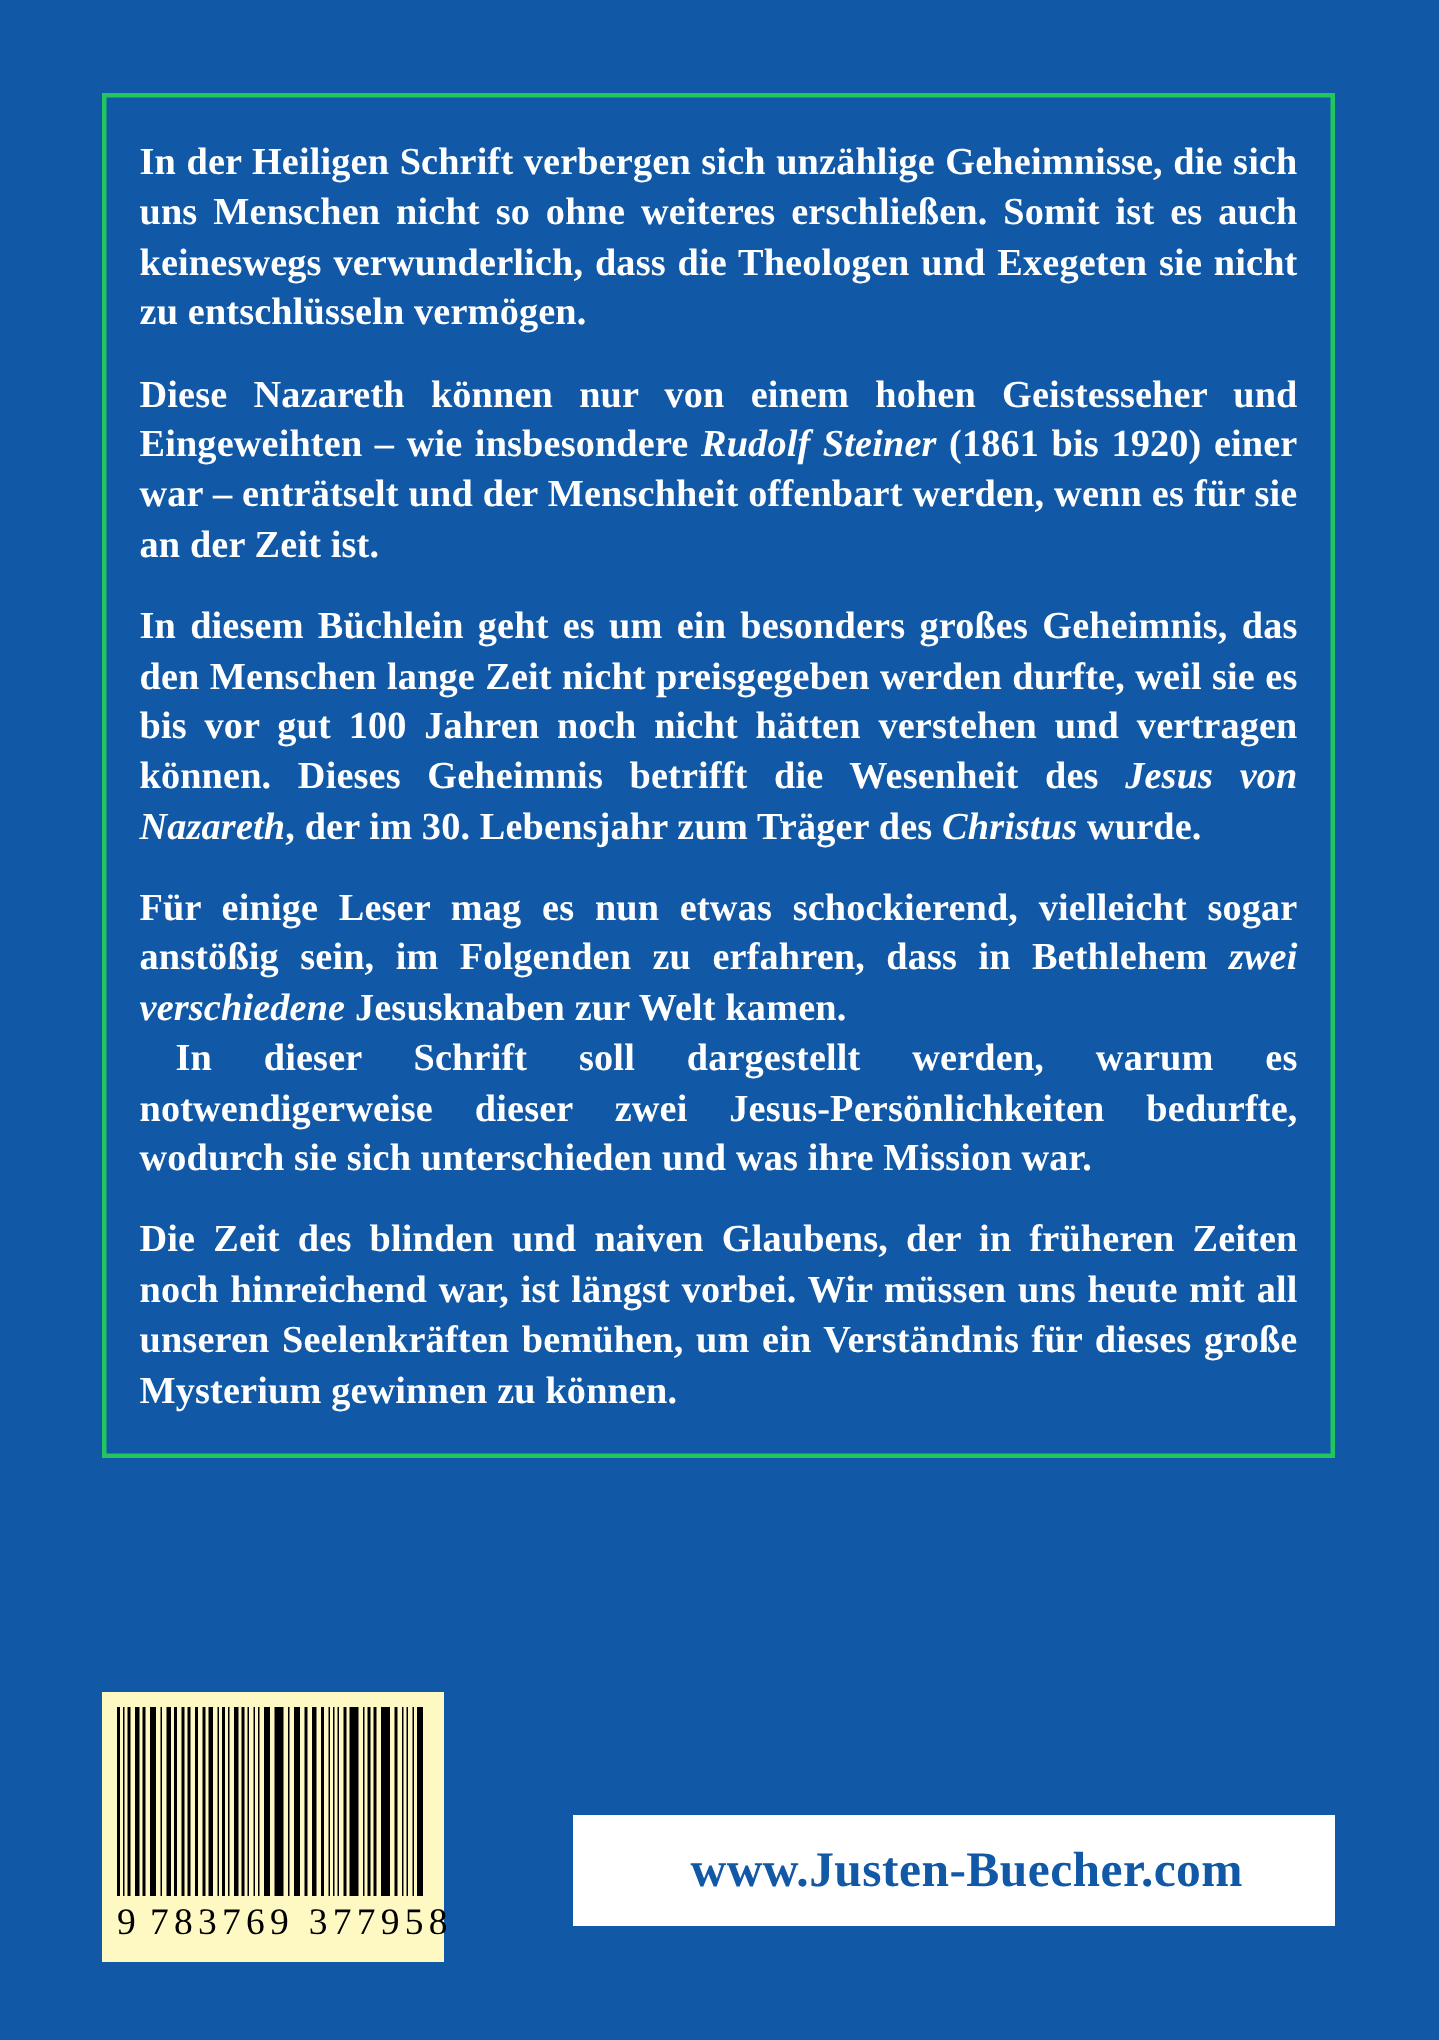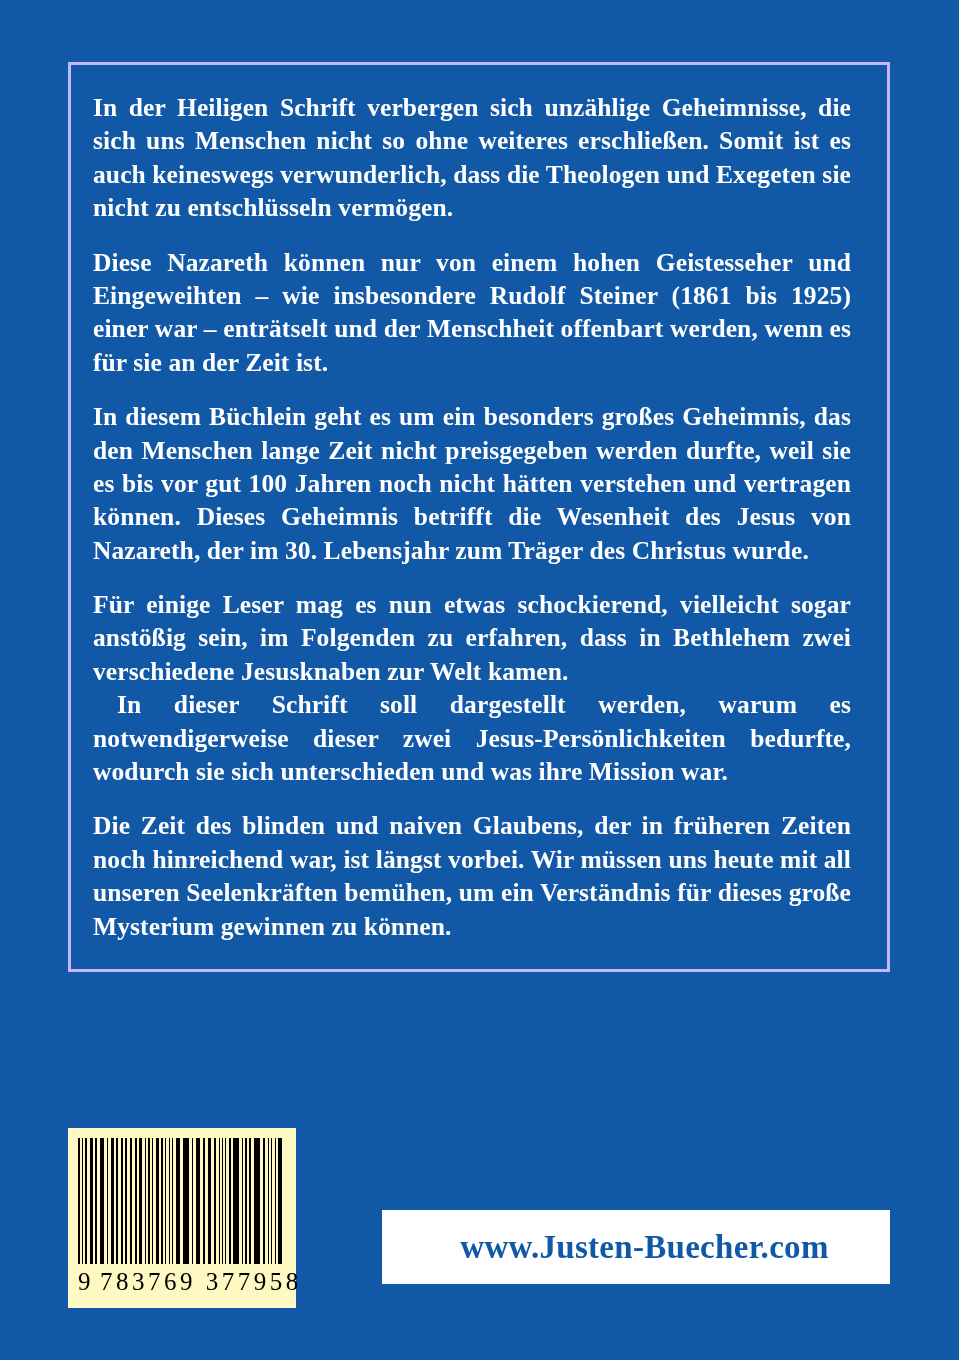--- a/index.html
+++ b/index.html
@@ -19,38 +19,39 @@
     height: 1360px;
     background: #1158a6;
     box-sizing: border-box;
   }
   .blurb {
     position: absolute;
     left: 68px;
     top: 62px;
     width: 822px;
     box-sizing: border-box;
-    border: 3px solid #c4b5fd;
-    padding: 26px 36px 26px 22px;
+    border: 3px solid #22c55e;
+    padding: 26px 22px 26px 22px;
     color: #ffffff;
   }
   .para {
     font-family: "Liberation Serif", serif;
     font-weight: bold;
     font-size: 25.5px;
     line-height: 1.31;
     text-align: justify;
     margin: 0 0 21px 0;
     color: #ffffff;
     letter-spacing: 0.1px;
   }
   .para:last-child {
     margin-bottom: 0;
   }
   .para .it {
+    font-style: italic;
   }
   .indent {
     text-indent: 24px;
   }
   .tight {
     margin-bottom: 0;
   }
   
   .barcode-box {
     position: absolute;
@@ -107,21 +108,21 @@
     margin-left: 17px;
   }
 </style>
 </head>
 <body>
 
 <div class="page">
 
   <div class="blurb">
     <p class="para" id="p1"><span>In der Heiligen Schrift verbergen sich unzählige Geheimnisse, die sich uns Menschen nicht so ohne weiteres erschließen. Somit ist es auch keineswegs verwunderlich, dass die Theologen und Exegeten sie nicht zu entschlüsseln vermögen.</span></p>
-    <p class="para" id="p2"><span>Diese Nazareth können nur von einem hohen Geistesseher und Eingeweihten – wie insbesondere </span><span class="it">Rudolf Steiner</span><span> (1861 bis 1925) einer war – enträtselt und der Menschheit offenbart werden, wenn es für sie an der Zeit ist.</span></p>
+    <p class="para" id="p2"><span>Diese Nazareth können nur von einem hohen Geistesseher und Eingeweihten – wie insbesondere </span><span class="it">Rudolf Steiner</span><span> (1861 bis 1920) einer war – enträtselt und der Menschheit offenbart werden, wenn es für sie an der Zeit ist.</span></p>
     <p class="para" id="p3"><span>In diesem Büchlein geht es um ein besonders großes Geheimnis, das den Menschen lange Zeit nicht preisgegeben werden durfte, weil sie es bis vor gut 100 Jahren noch nicht hätten verstehen und vertragen können. Dieses Geheimnis betrifft die Wesenheit des </span><span class="it">Jesus von Nazareth</span><span>, der im 30. Lebensjahr zum Träger des </span><span class="it">Christus</span><span> wurde.</span></p>
     <p class="para tight" id="p4"><span>Für einige Leser mag es nun etwas schockierend, vielleicht sogar anstößig sein, im Folgenden zu erfahren, dass in Bethlehem </span><span class="it">zwei verschiedene</span><span> Jesusknaben zur Welt kamen.</span></p>
     <p class="para indent" id="p5"><span>In dieser Schrift soll dargestellt werden, warum es notwendigerweise dieser zwei Jesus-Persönlichkeiten bedurfte, wodurch sie sich unterschieden und was ihre Mission war.</span></p>
     <p class="para" id="p6"><span>Die Zeit des blinden und naiven Glaubens, der in früheren Zeiten noch hinreichend war, ist längst vorbei. Wir müssen uns heute mit all unseren Seelenkräften bemühen, um ein Verständnis für dieses große Mysterium gewinnen zu können.</span></p>
   </div>
 
   <div class="barcode-box">
     <div class="bars" id="bars">
         <i style="left: 0px; width: 2px;"></i>
         <i style="left: 4px; width: 1px;"></i>

